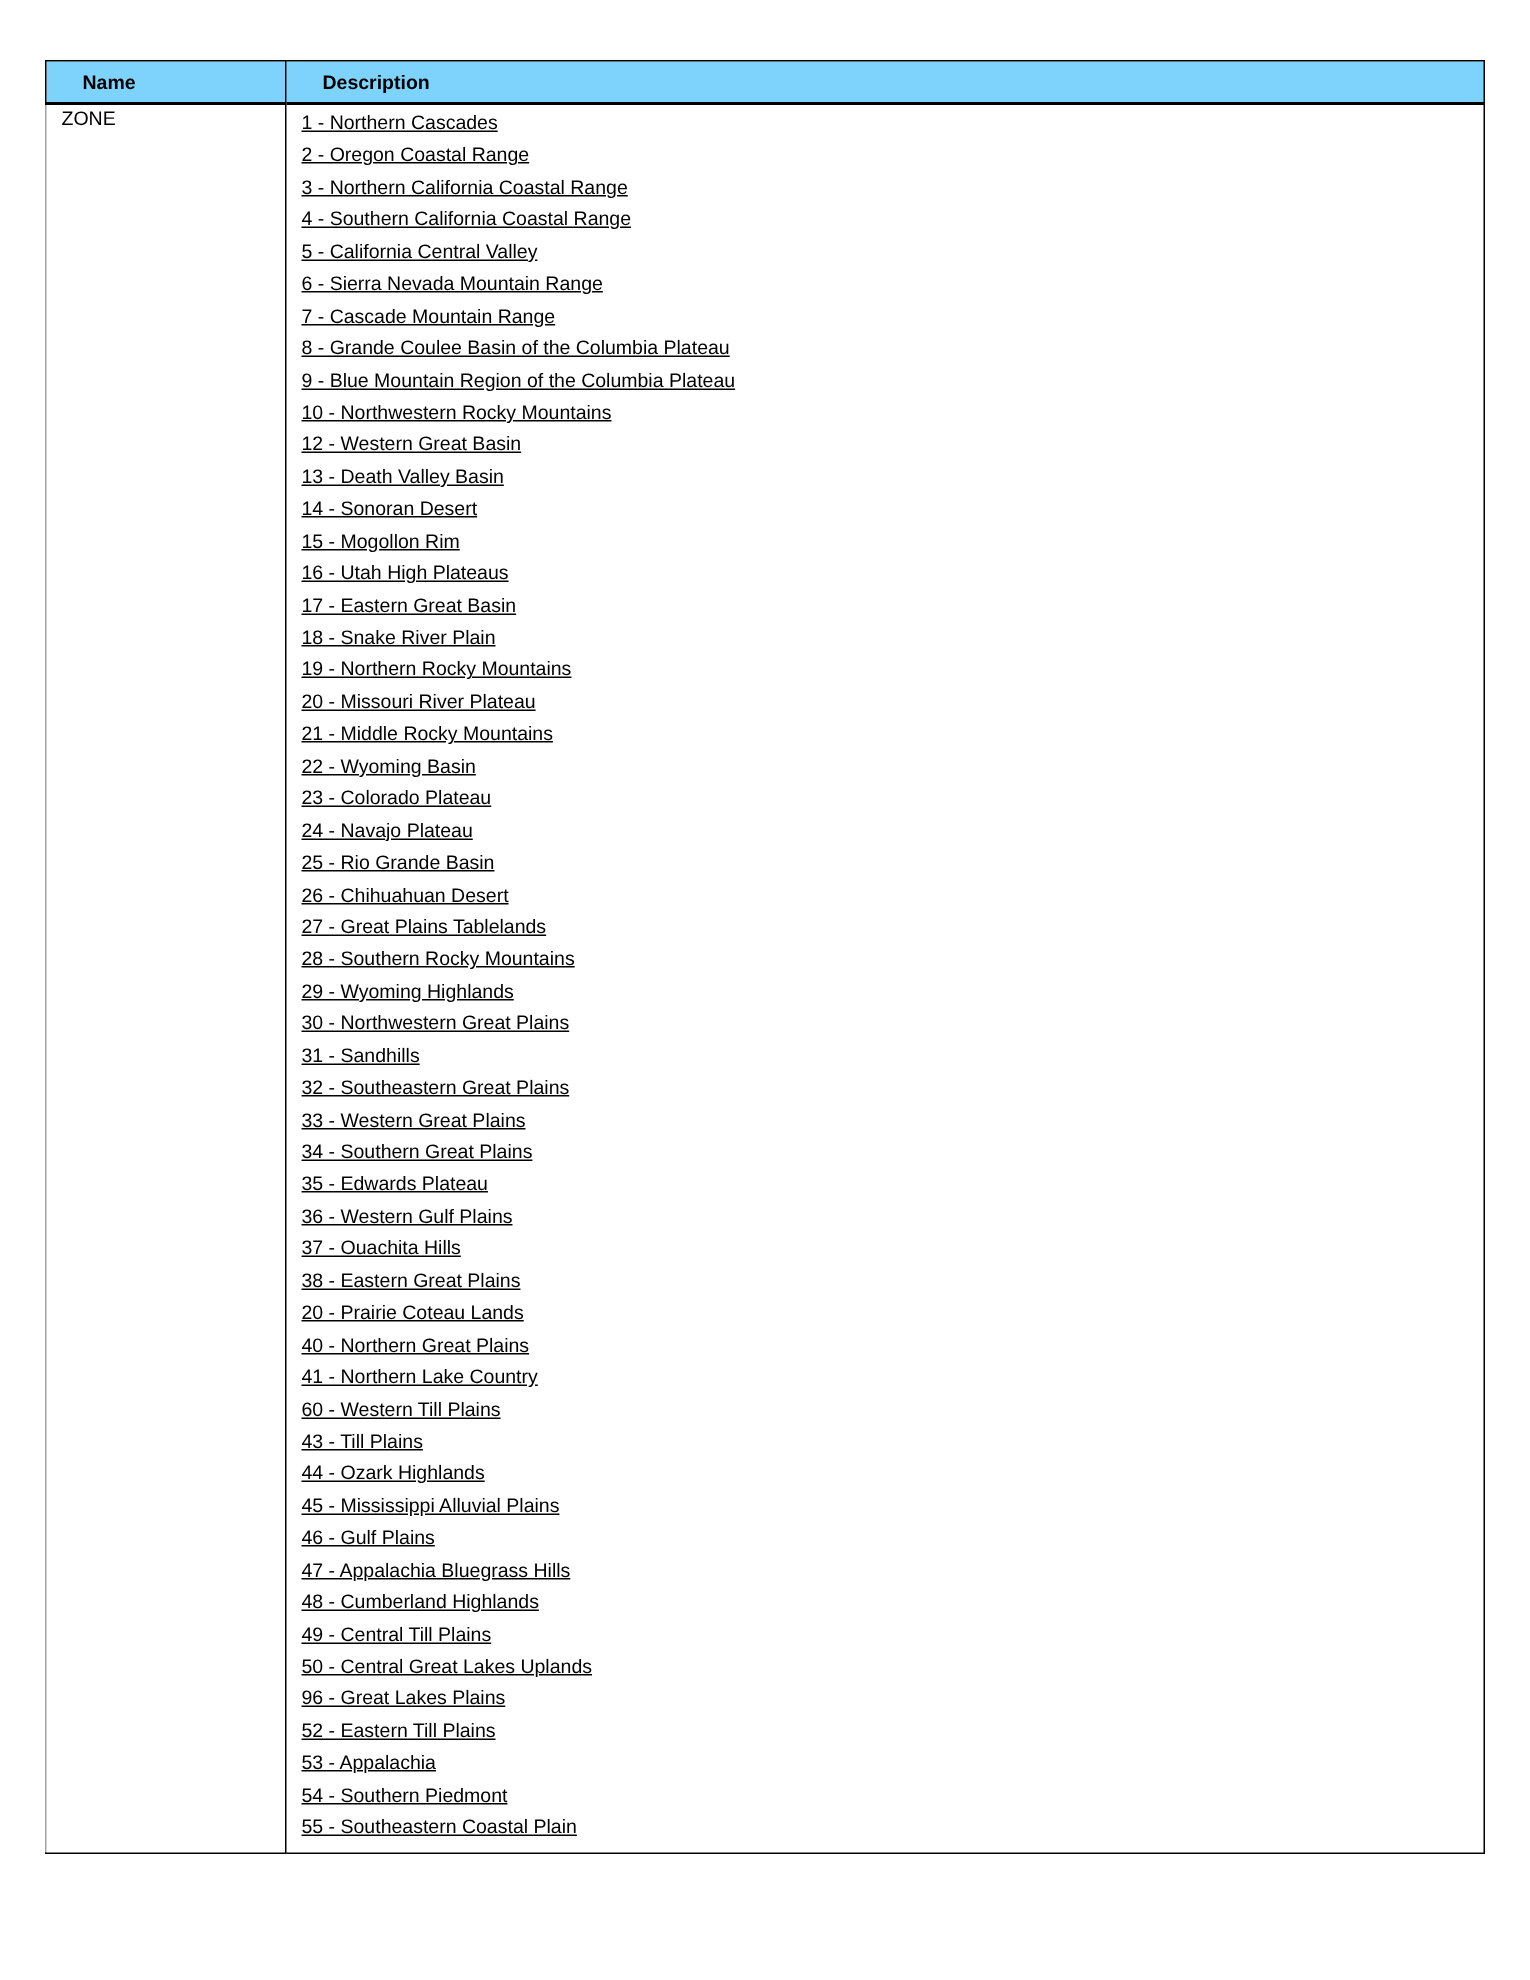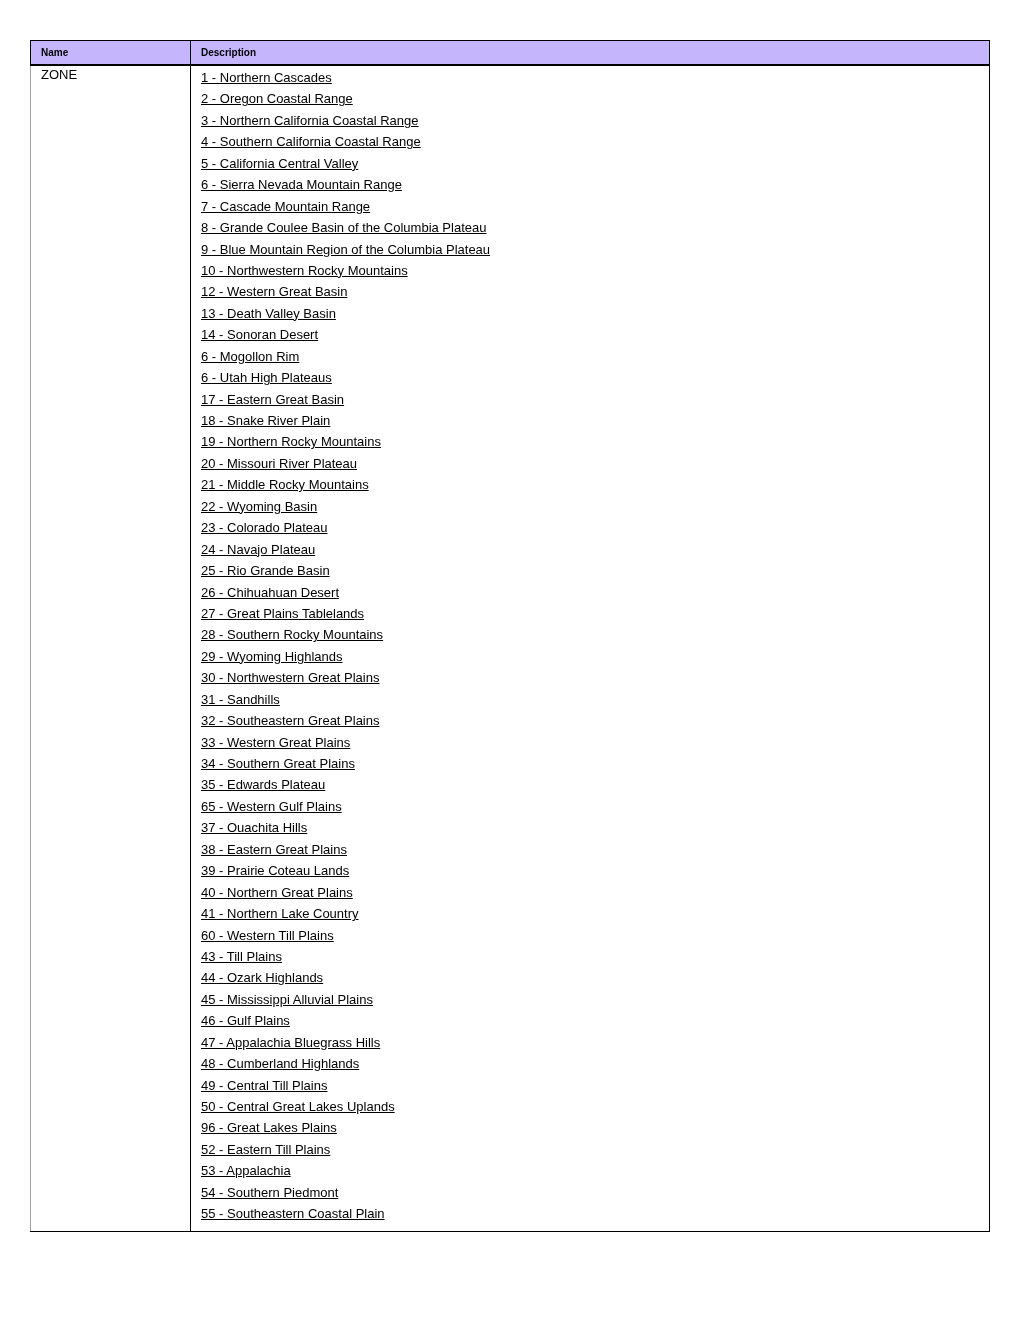--- a/index.html
+++ b/index.html
@@ -13,26 +13,26 @@
       font-size: 13px;
       color: #000000;
       padding: 40px 30px;
     }
     .table-container {
       width: 100%;
       border-collapse: collapse;
       border: 1px solid #000000;
     }
     .table-container th {
-      background: #c4b5fd;
+      background: #7dd3fc;
       font-weight: bold;
       text-align: left;
-      padding: 6px 10px;
+      padding: 6px 24px;
       border: 1px solid #000000;
-      font-size: 10px;
+      font-size: 13px;
     }
     .table-container td {
       text-align: left;
       padding: 1px 10px;
       border-left: 1px solid #a3a3a3;
       border-right: 1px solid #000000;
       font-size: 13px;
       vertical-align: top;
     }
     .name-col {
@@ -84,45 +84,45 @@
             <div class="zone-item">4 - Southern California Coastal Range</div>
             <div class="zone-item">5 - California Central Valley</div>
             <div class="zone-item">6 - Sierra Nevada Mountain Range</div>
             <div class="zone-item">7 - Cascade Mountain Range</div>
             <div class="zone-item">8 - Grande Coulee Basin of the Columbia Plateau</div>
             <div class="zone-item">9 - Blue Mountain Region of the Columbia Plateau</div>
             <div class="zone-item">10 - Northwestern Rocky Mountains</div>
             <div class="zone-item">12 - Western Great Basin</div>
             <div class="zone-item">13 - Death Valley Basin</div>
             <div class="zone-item">14 - Sonoran Desert</div>
-            <div class="zone-item">6 - Mogollon Rim</div>
-            <div class="zone-item">6 - Utah High Plateaus</div>
+            <div class="zone-item">15 - Mogollon Rim</div>
+            <div class="zone-item">16 - Utah High Plateaus</div>
             <div class="zone-item">17 - Eastern Great Basin</div>
             <div class="zone-item">18 - Snake River Plain</div>
             <div class="zone-item">19 - Northern Rocky Mountains</div>
             <div class="zone-item">20 - Missouri River Plateau</div>
             <div class="zone-item">21 - Middle Rocky Mountains</div>
             <div class="zone-item">22 - Wyoming Basin</div>
             <div class="zone-item">23 - Colorado Plateau</div>
             <div class="zone-item">24 - Navajo Plateau</div>
             <div class="zone-item">25 - Rio Grande Basin</div>
             <div class="zone-item">26 - Chihuahuan Desert</div>
             <div class="zone-item">27 - Great Plains Tablelands</div>
             <div class="zone-item">28 - Southern Rocky Mountains</div>
             <div class="zone-item">29 - Wyoming Highlands</div>
             <div class="zone-item">30 - Northwestern Great Plains</div>
             <div class="zone-item">31 - Sandhills</div>
             <div class="zone-item">32 - Southeastern Great Plains</div>
             <div class="zone-item">33 - Western Great Plains</div>
             <div class="zone-item">34 - Southern Great Plains</div>
             <div class="zone-item">35 - Edwards Plateau</div>
-            <div class="zone-item">65 - Western Gulf Plains</div>
+            <div class="zone-item">36 - Western Gulf Plains</div>
             <div class="zone-item">37 - Ouachita Hills</div>
             <div class="zone-item">38 - Eastern Great Plains</div>
-            <div class="zone-item">39 - Prairie Coteau Lands</div>
+            <div class="zone-item">20 - Prairie Coteau Lands</div>
             <div class="zone-item">40 - Northern Great Plains</div>
             <div class="zone-item">41 - Northern Lake Country</div>
             <div class="zone-item">60 - Western Till Plains</div>
             <div class="zone-item">43 - Till Plains</div>
             <div class="zone-item">44 - Ozark Highlands</div>
             <div class="zone-item">45 - Mississippi Alluvial Plains</div>
             <div class="zone-item">46 - Gulf Plains</div>
             <div class="zone-item">47 - Appalachia Bluegrass Hills</div>
             <div class="zone-item">48 - Cumberland Highlands</div>
             <div class="zone-item">49 - Central Till Plains</div>

